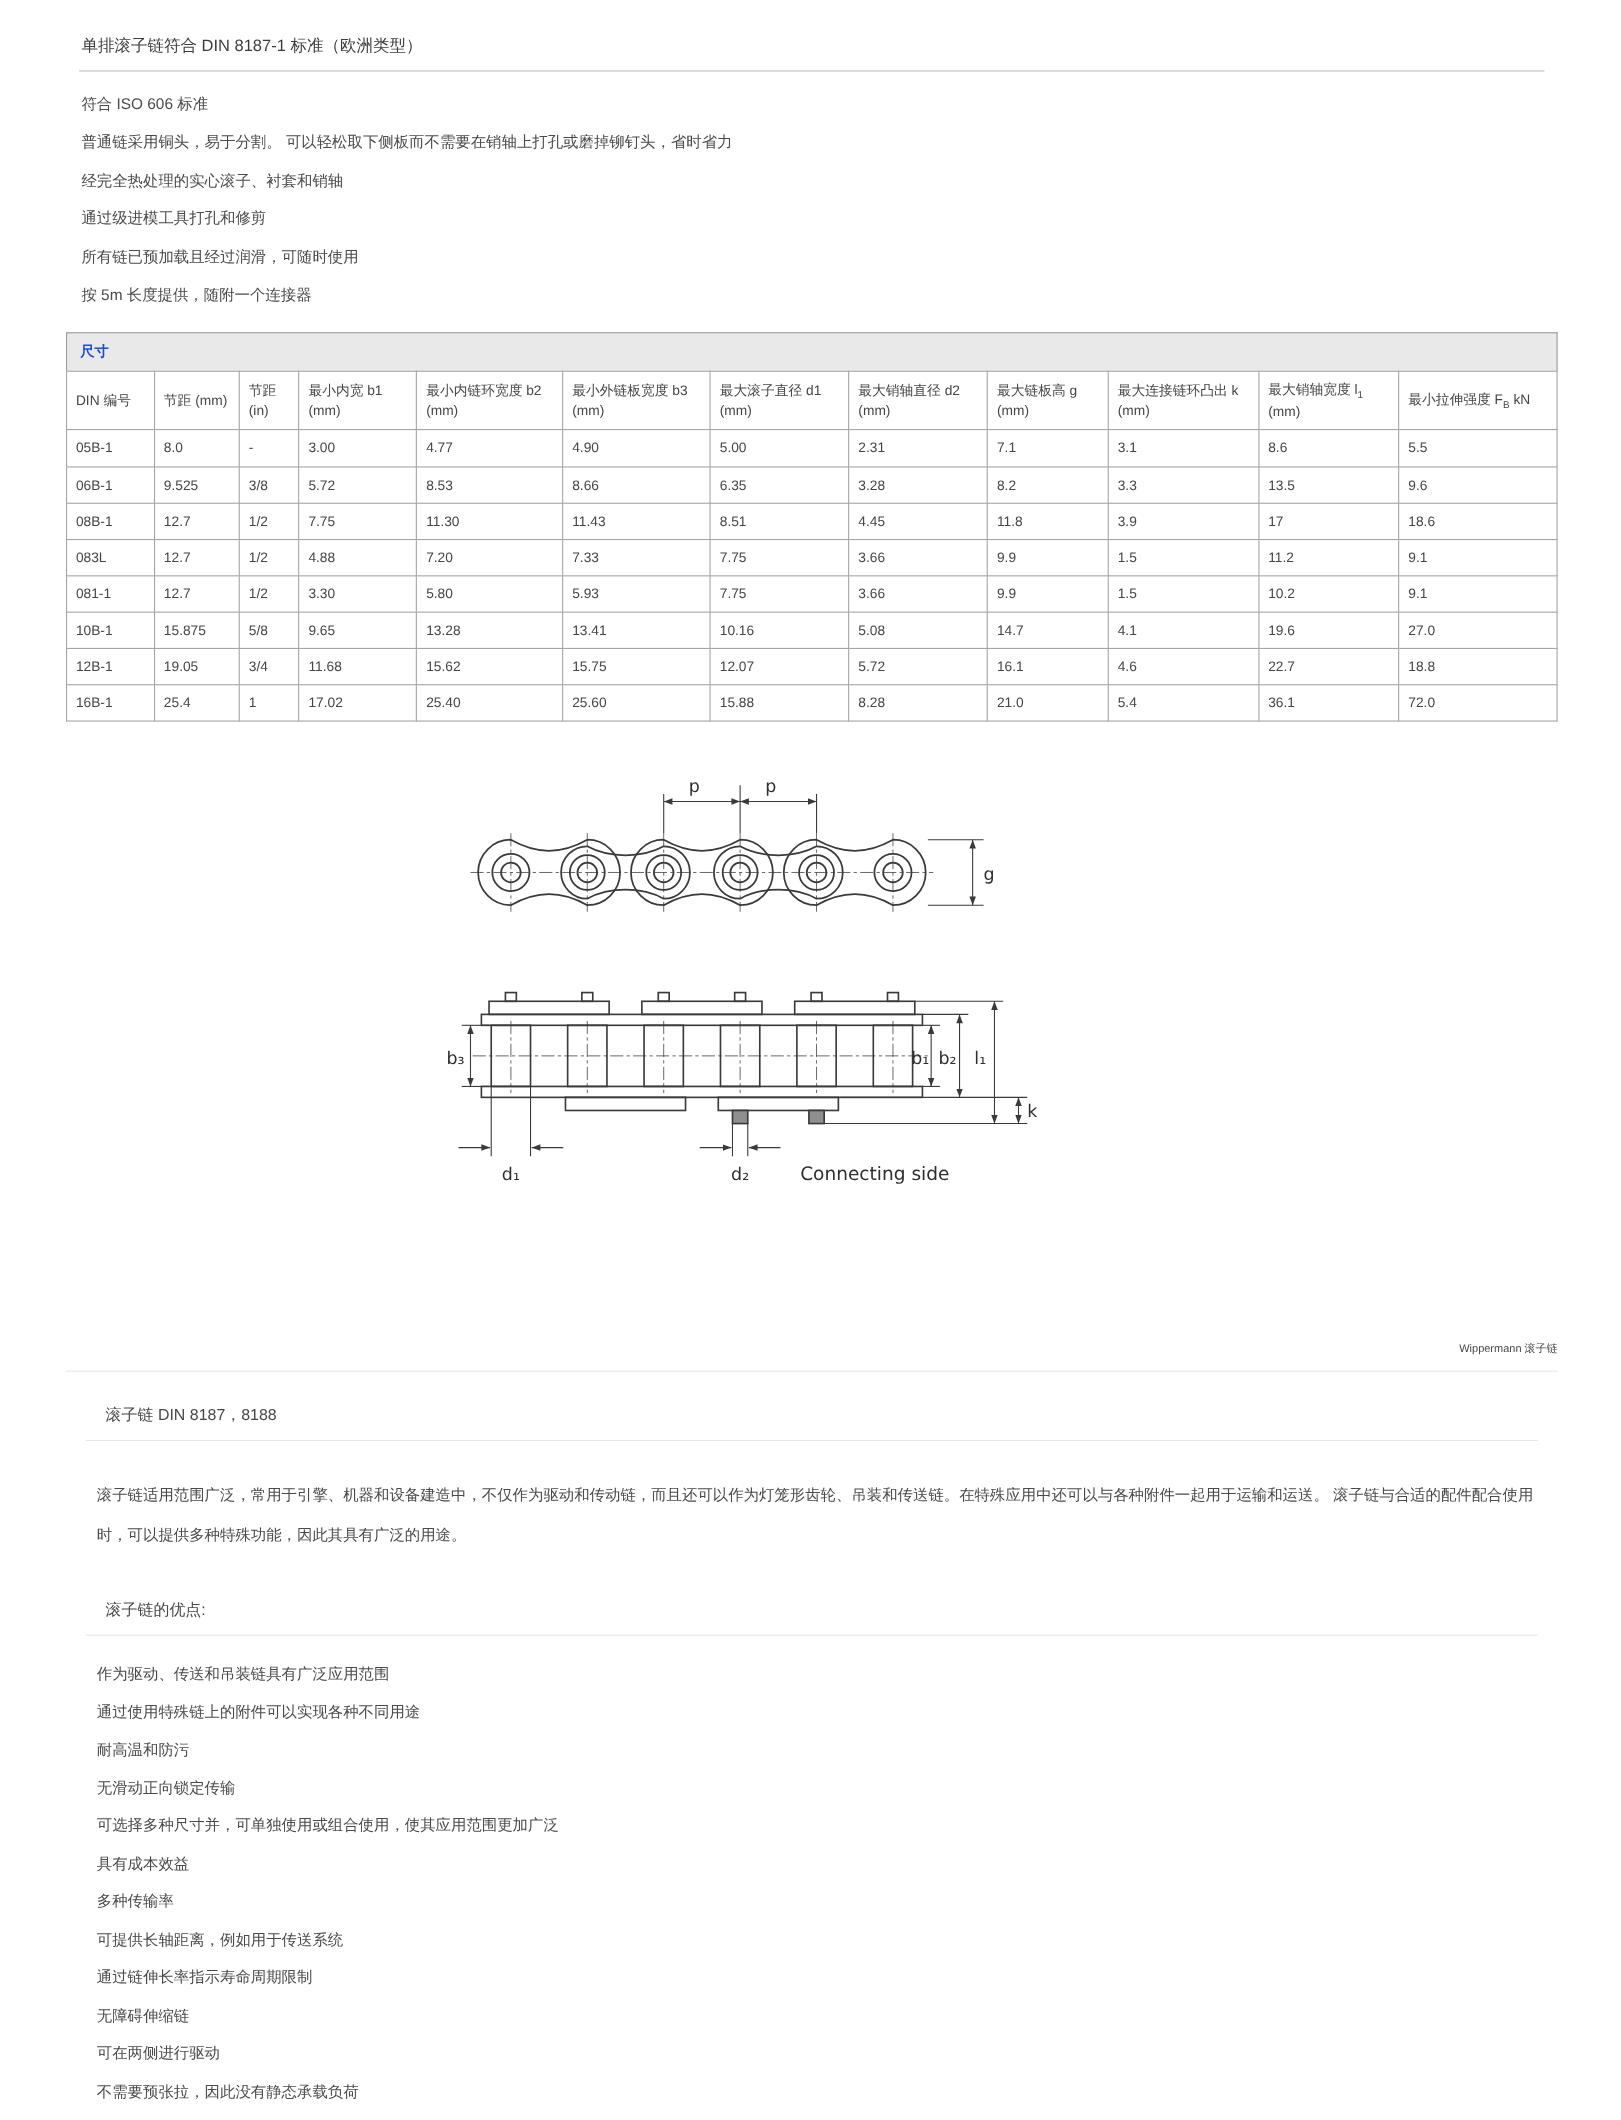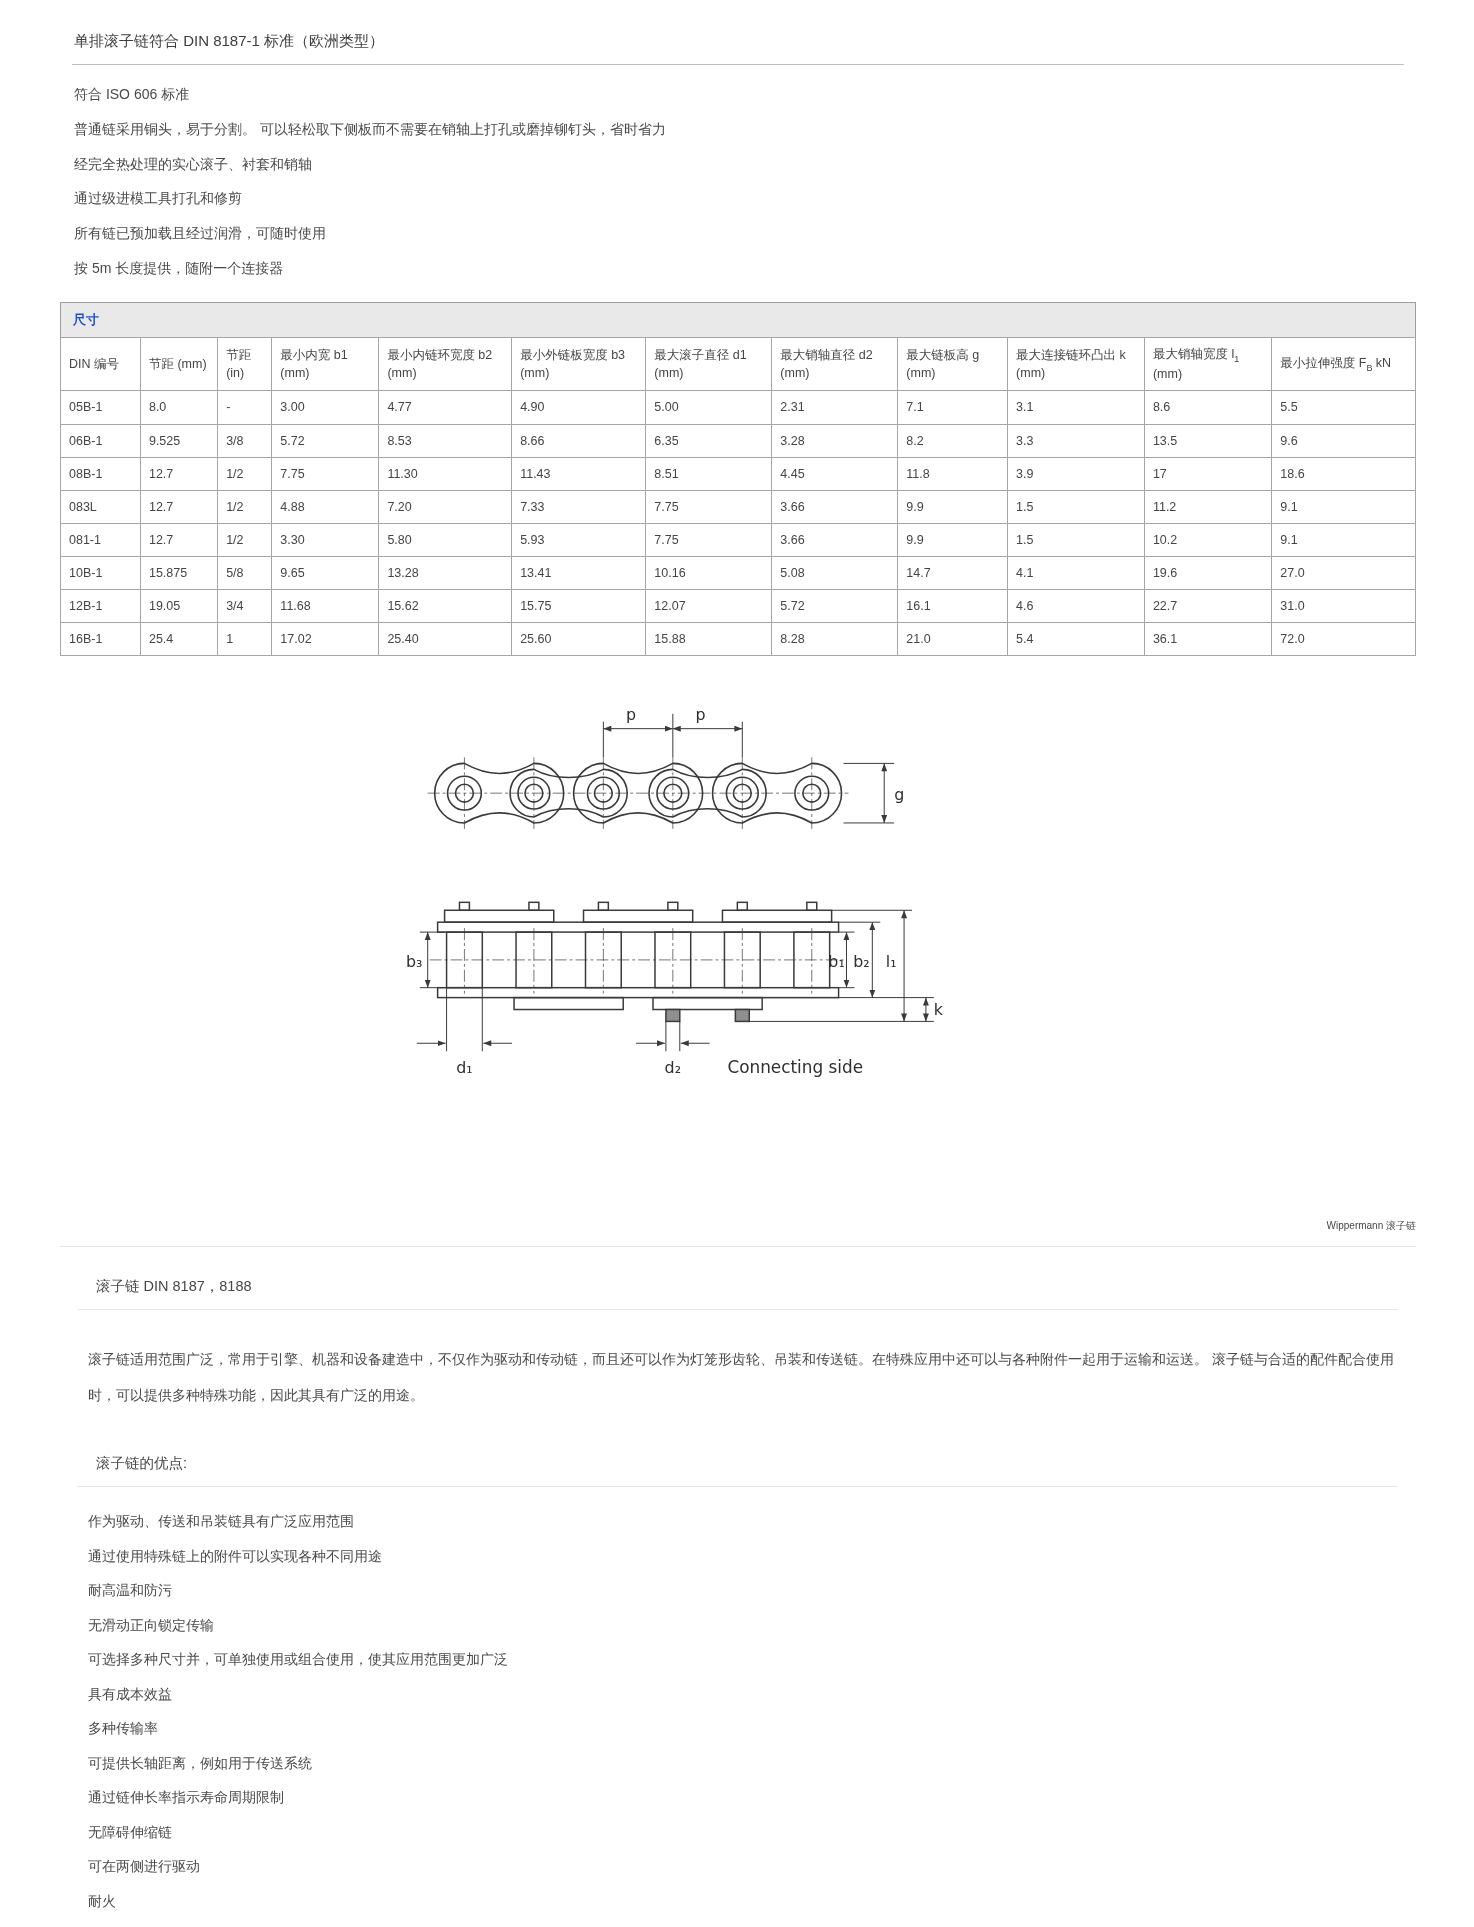--- a/index.html
+++ b/index.html
@@ -175,21 +175,21 @@
             <td>19.05</td>
             <td>3/4</td>
             <td>11.68</td>
             <td>15.62</td>
             <td>15.75</td>
             <td>12.07</td>
             <td>5.72</td>
             <td>16.1</td>
             <td>4.6</td>
             <td>22.7</td>
-            <td>31.0</td>
+            <td>18.8</td>
           </tr>
           <tr>
             <td>16B-1</td>
             <td>25.4</td>
             <td>1</td>
             <td>17.02</td>
             <td>25.40</td>
             <td>25.60</td>
             <td>15.88</td>
             <td>8.28</td>
@@ -331,17 +331,18 @@
         <li>通过使用特殊链上的附件可以实现各种不同用途</li>
         <li>耐高温和防污</li>
         <li>无滑动正向锁定传输</li>
         <li>可选择多种尺寸并，可单独使用或组合使用，使其应用范围更加广泛</li>
         <li>具有成本效益</li>
         <li>多种传输率</li>
         <li>可提供长轴距离，例如用于传送系统</li>
         <li>通过链伸长率指示寿命周期限制</li>
         <li>无障碍伸缩链</li>
         <li>可在两侧进行驱动</li>
+        <li>不需要预张拉，因此没有静态承载负荷</li>
         <li>耐火</li>
       </ul>
   </section>
 
 </div>
 
 </body></html>

